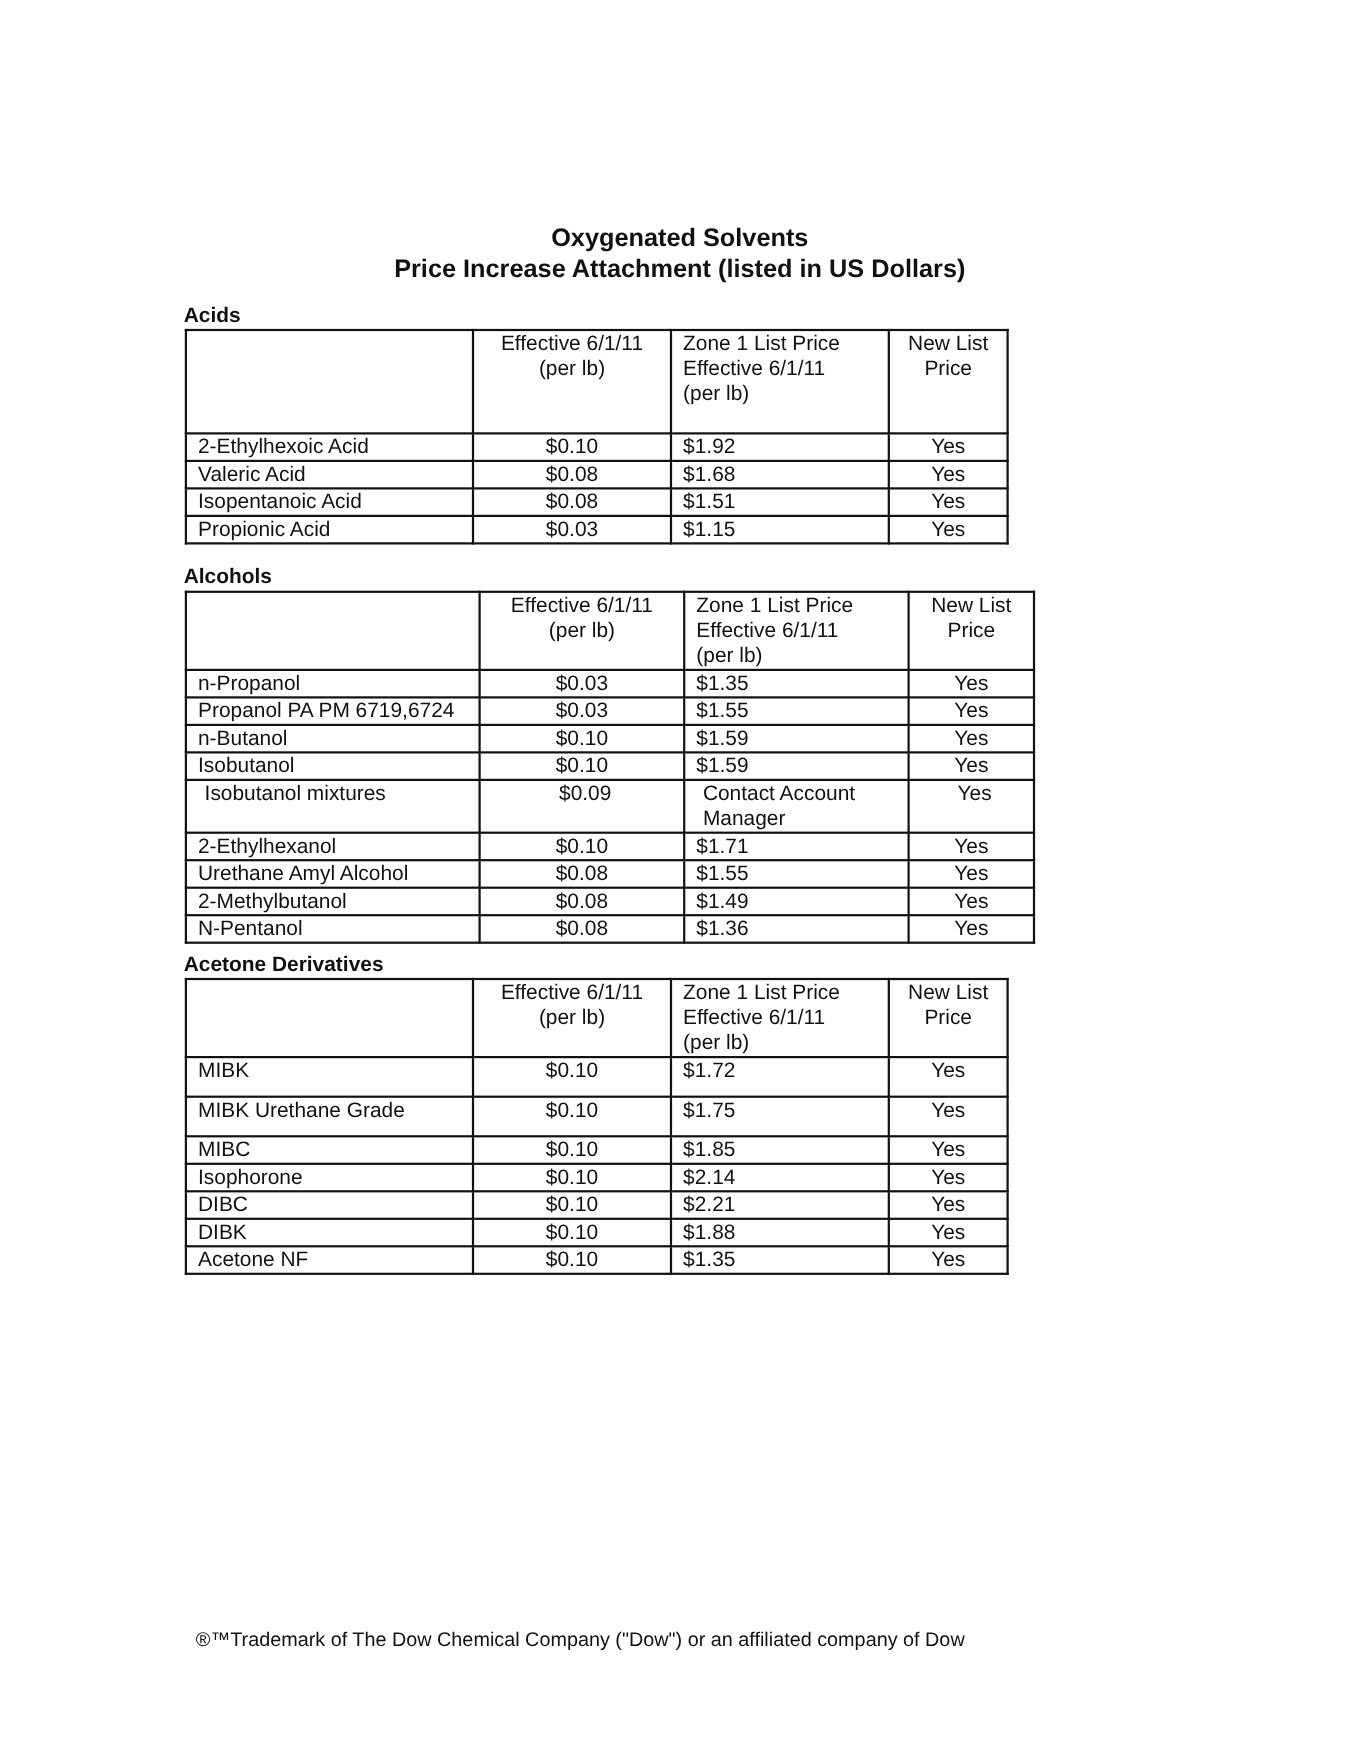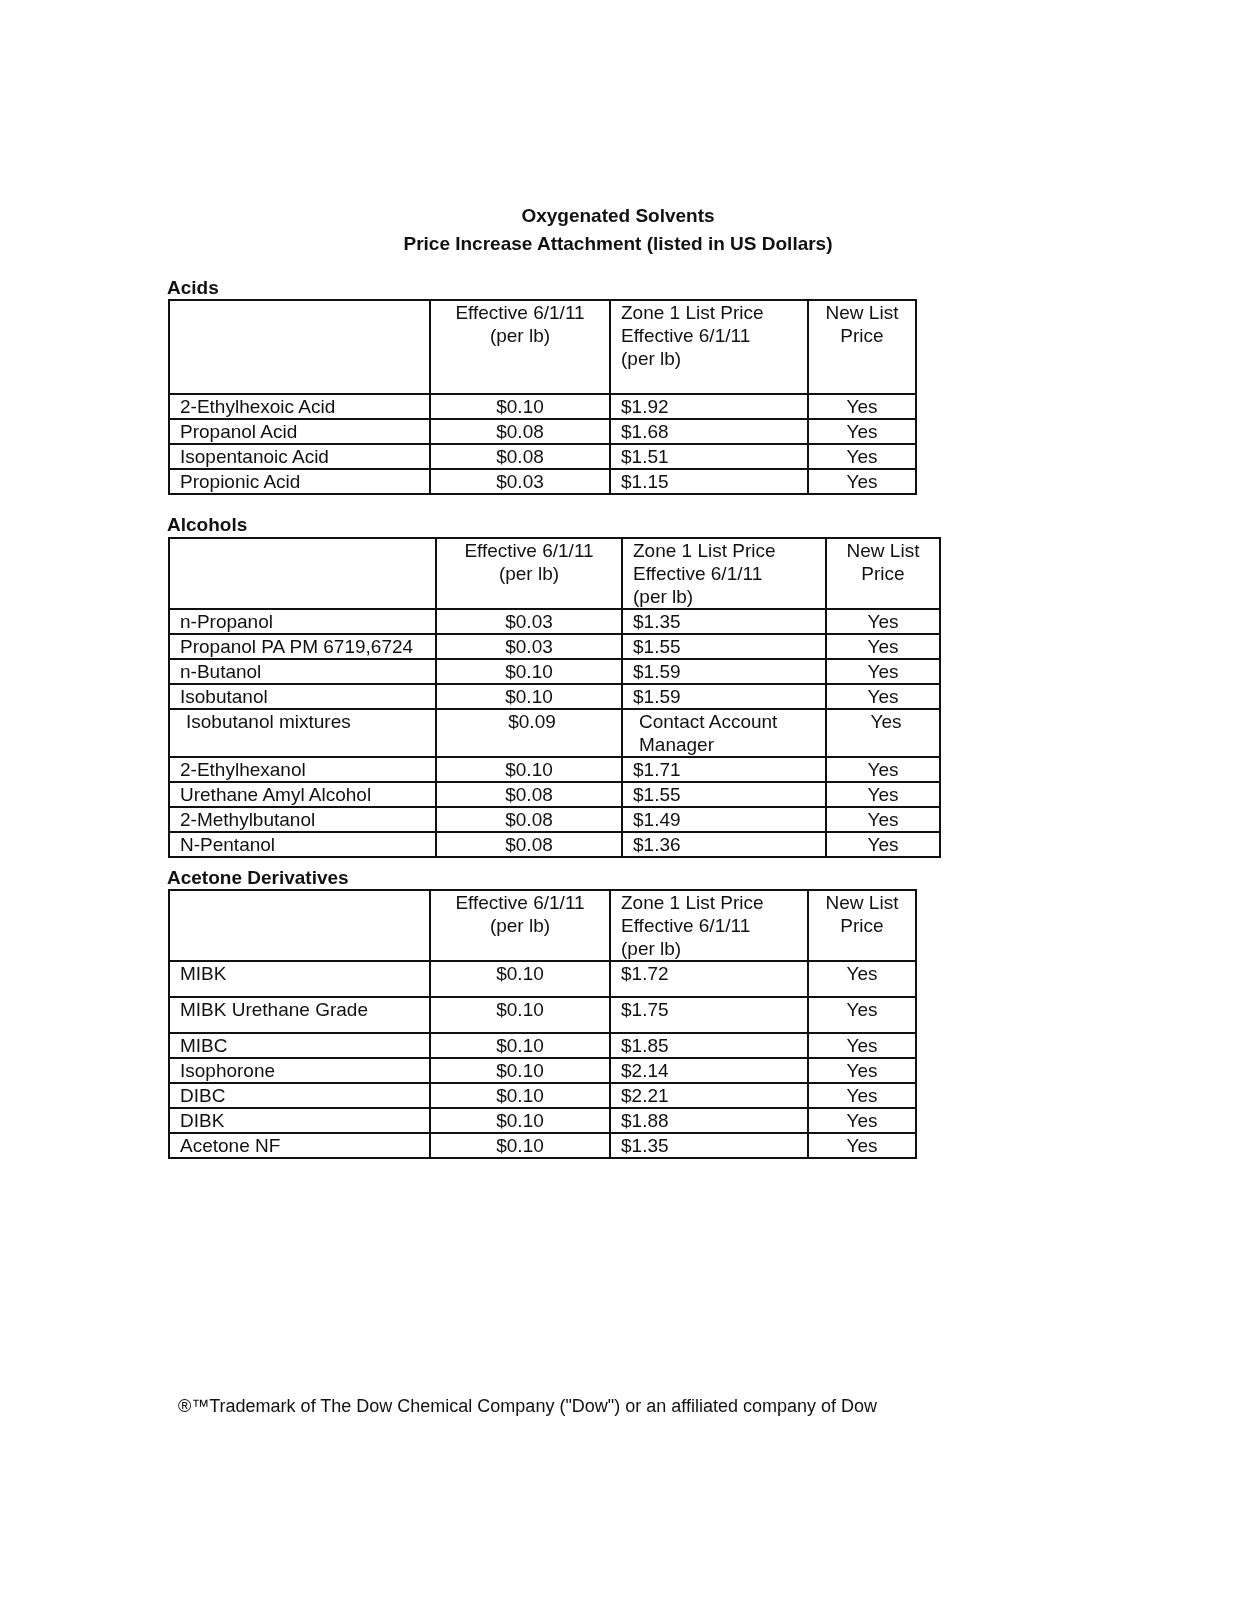--- a/index.html
+++ b/index.html
@@ -1,32 +1,32 @@
 <!DOCTYPE html>
 <html><head>
 <meta charset="utf-8">
 <style>
   html, body { margin: 0; padding: 0; background: #fff; }
   body { width: 1236px; height: 1600px; position: relative; font-family: "Liberation Sans", sans-serif; color: #111; }
-  .title { position: absolute; left: 0; width: 1236px; text-align: center; font-weight: bold; font-size: 19px; line-height: 28px; }
+  .title { position: absolute; left: 0; width: 1236px; text-align: center; font-weight: bold; font-size: 23px; line-height: 28px; }
   .t1 { top: 202px; left: 0; width: 1236px; }
   .t2 { top: 230px; }
   .section-label { position: absolute; left: 167px; font-weight: bold; font-size: 19px; }
   table { position: absolute; left: 168px; border-collapse: collapse; font-size: 19px; }
   td { border: 2px solid #111; padding: 0 10px; vertical-align: top; line-height: 23px; }
   td.name { width: 239px; text-align: left; }
   td.eff { width: 158px; text-align: center; }
   td.zone { width: 176px; text-align: left; }
   td.nlp { width: 86px; text-align: center; }
   tr.hdr td { height: 92px; }
   tr.hdr2 td { height: 68px; }
   tr.row td { height: 22px; }
   tr.tall td { height: 45px; padding-left: 16px; }
   tr.tall2 td { height: 34px; margin-top: 44px; }
-  .footer { position: absolute; top: 1396px; left: 178px; font-size: 18px; }
+  .footer { position: absolute; top: 1480px; left: 178px; font-size: 18px; }
 </style>
 </head>
 <body>
 
 <div class="title t1">Oxygenated Solvents</div>
 <div class="title t2">Price Increase Attachment (listed in US Dollars)</div>
 
 <div class="section-label" style="top:277px;">Acids</div>
 <table style="top:299px;">
   <tbody>
@@ -36,21 +36,21 @@
     <td class="zone"><span>Zone 1 List Price</span><br><span>Effective 6/1/11</span><br><span>(per lb)</span></td>
     <td class="nlp"><span>New List</span><br><span>Price</span></td>
   </tr>
   <tr class="row">
         <td class="name">2-Ethylhexoic Acid</td>
         <td class="eff">$0.10</td>
         <td class="zone">$1.92</td>
         <td class="nlp">Yes</td>
       </tr>
   <tr class="row">
-        <td class="name">Propanol Acid</td>
+        <td class="name">Valeric Acid</td>
         <td class="eff">$0.08</td>
         <td class="zone">$1.68</td>
         <td class="nlp">Yes</td>
       </tr>
   <tr class="row">
         <td class="name">Isopentanoic Acid</td>
         <td class="eff">$0.08</td>
         <td class="zone">$1.51</td>
         <td class="nlp">Yes</td>
       </tr>

